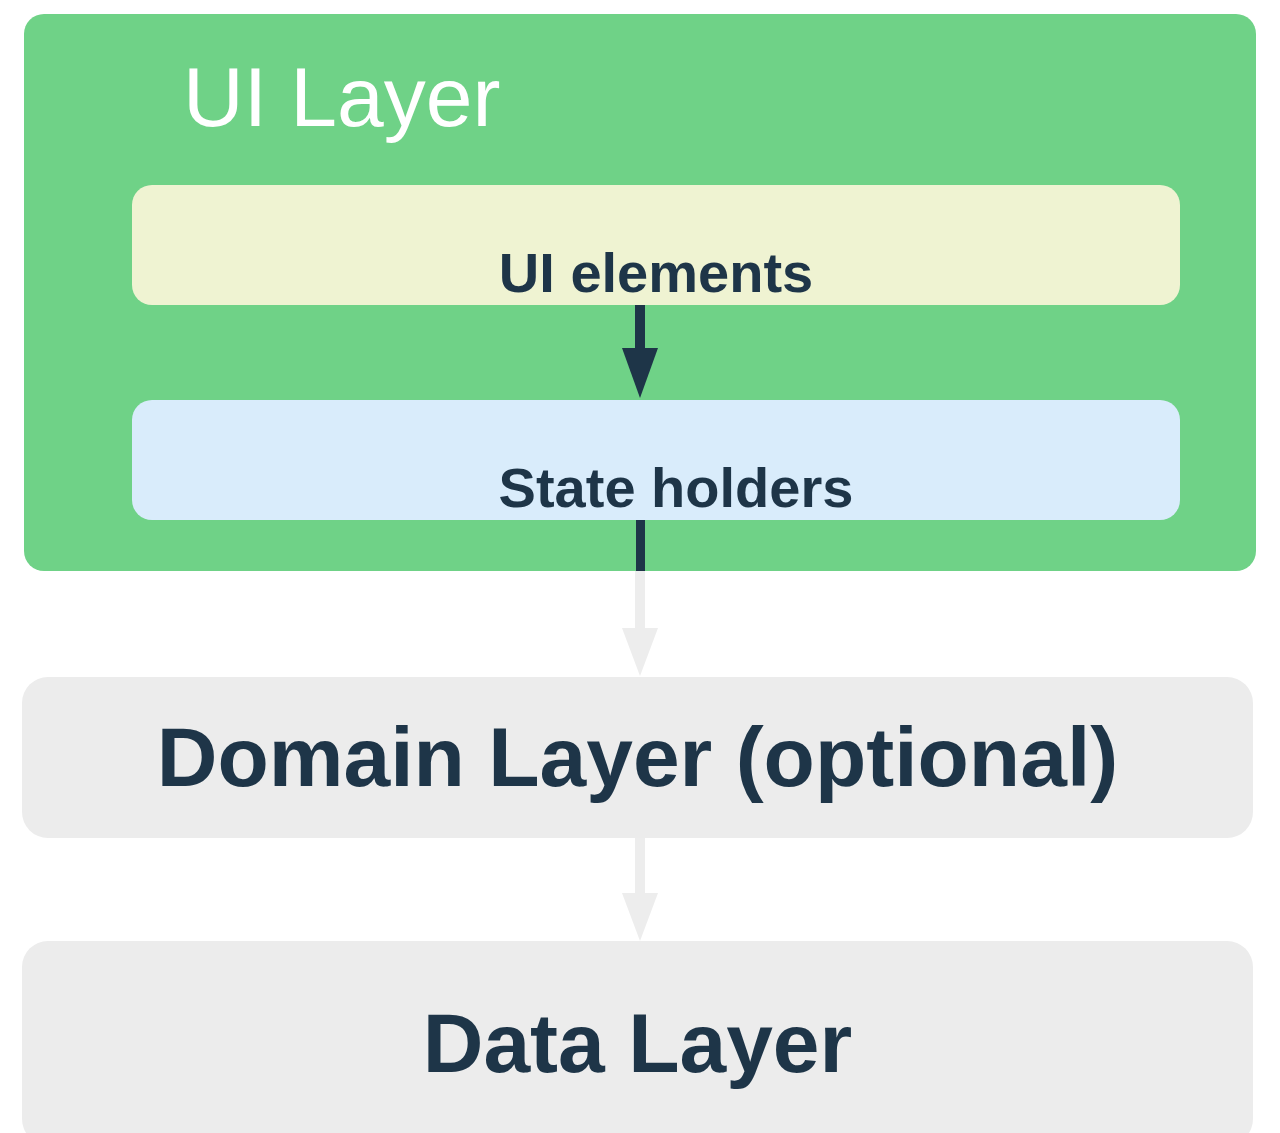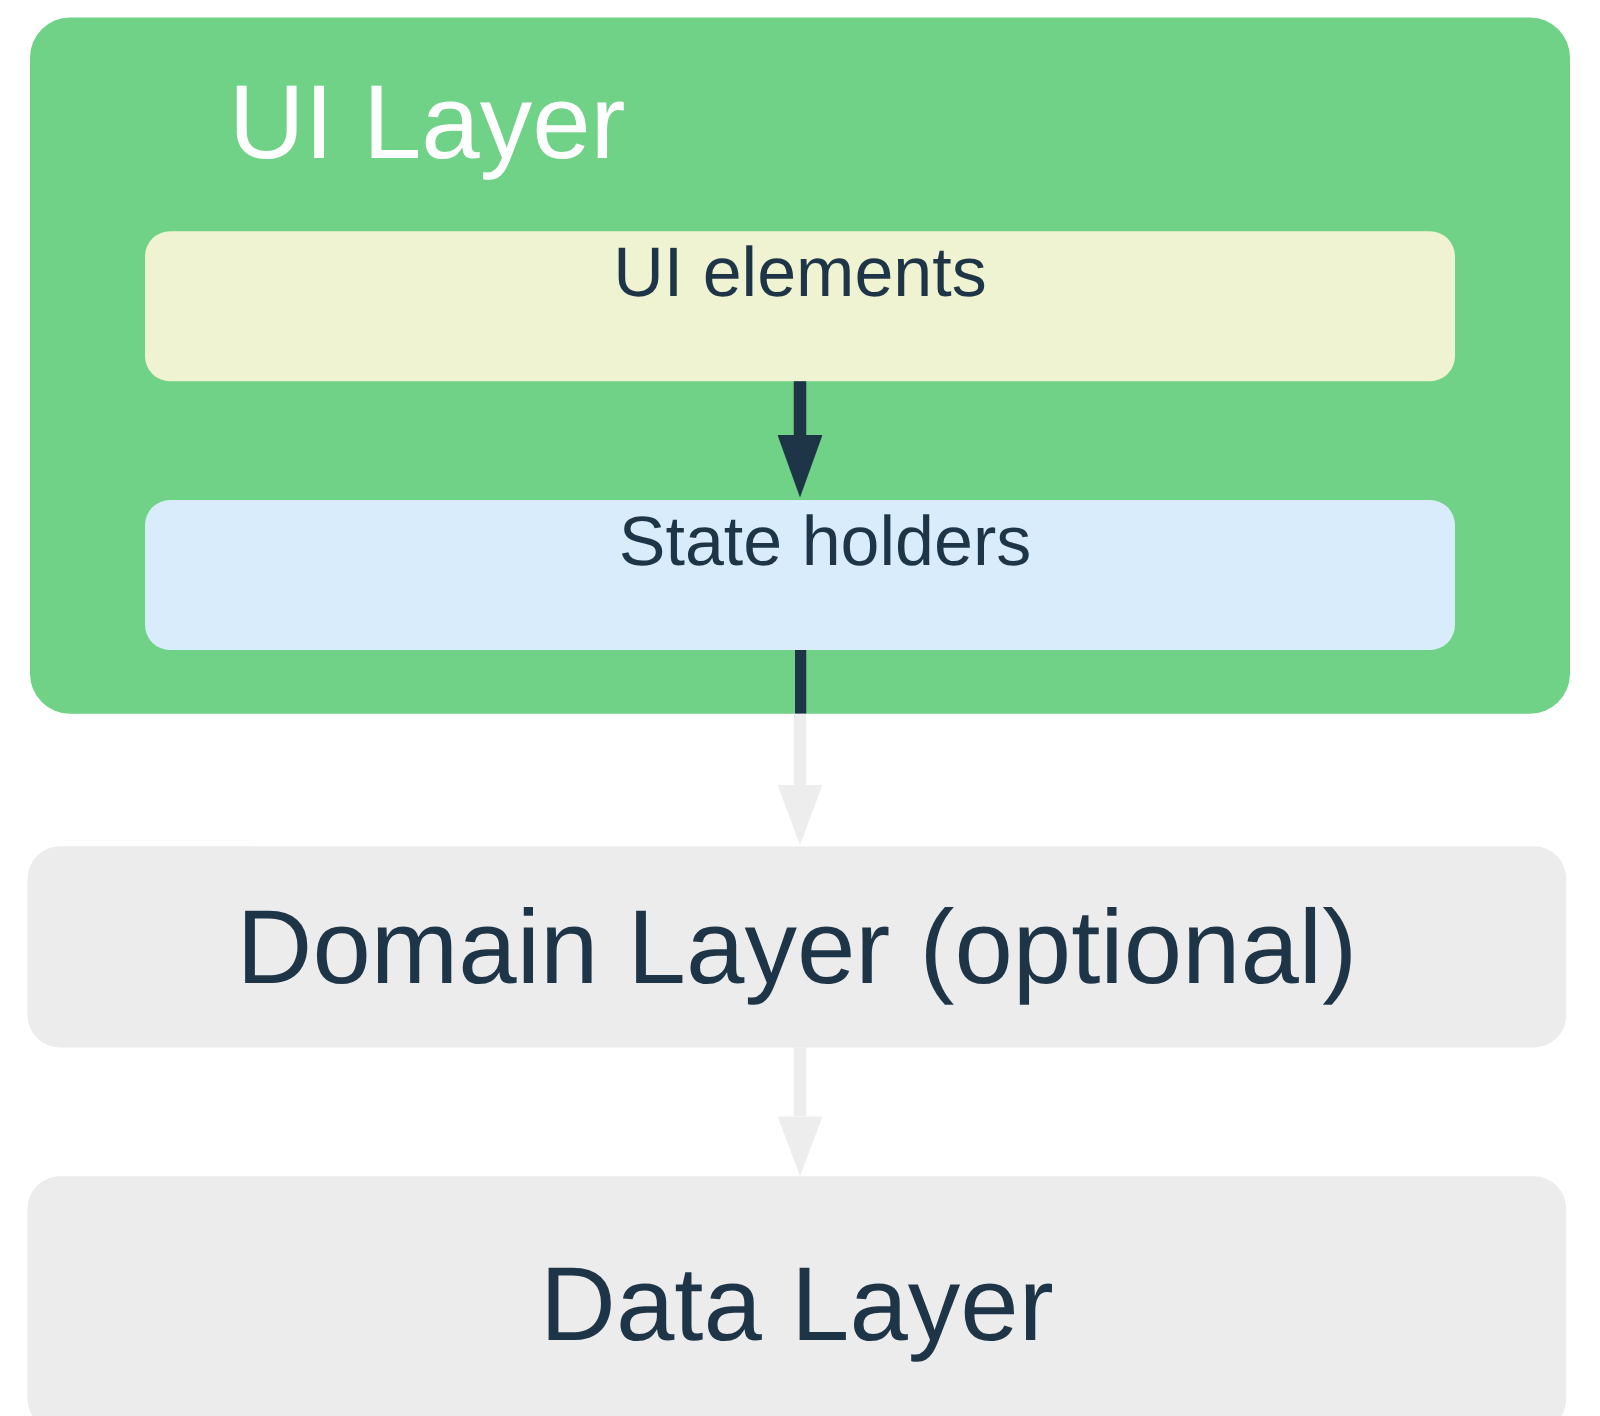--- a/index.html
+++ b/index.html
@@ -25,42 +25,42 @@
     left: 0; top: 0;
     width: 1280px; height: 1133px;
   }
 
   
   .ui-layer-box {
     position: absolute;
     left: 24px; top: 14px;
     width: 1232px; height: 557px;
     background: var(--green);
-    border-radius: 32px;
+    border-radius: 20px;
   }
   .ui-layer-title {
     position: absolute;
     left: 159px; top: 41px;
     font-size: 84px;
     line-height: 1;
     font-weight: 400;
     color: var(--white);
     letter-spacing: 0px;
     white-space: nowrap;
   }
   .inner-box {
     position: absolute;
-    left: 92px;
+    left: 108px;
     width: 1048px; height: 120px;
     border-radius: 20px;
     display: flex;
-    align-items: flex-start;
+    align-items: flex-end;
     justify-content: center;
     font-size: 56px;
-    font-weight: 400;
+    font-weight: 700;
     color: var(--navy);
     white-space: nowrap;
   }
   .ui-elements-box { top: 171px; background: var(--cream); }
   .state-holders-box { top: 386px; background: var(--light-blue); padding-left: 40px; }
 
   
   .arrow {
     position: absolute;
     display: flex;
@@ -94,21 +94,21 @@
   .layer-box {
     position: absolute;
     left: 22px;
     width: 1231px;
     background: var(--gray-box);
     border-radius: 26px;
     display: flex;
     align-items: center;
     justify-content: center;
     font-size: 84px;
-    font-weight: 400;
+    font-weight: 700;
     color: var(--navy);
     white-space: nowrap;
   }
   .domain-layer-box { top: 677px; height: 161px; }
   .data-layer-box { top: 941px; height: 204px; }
 </style>
 </head>
 <body>
 
 <div class="canvas">

